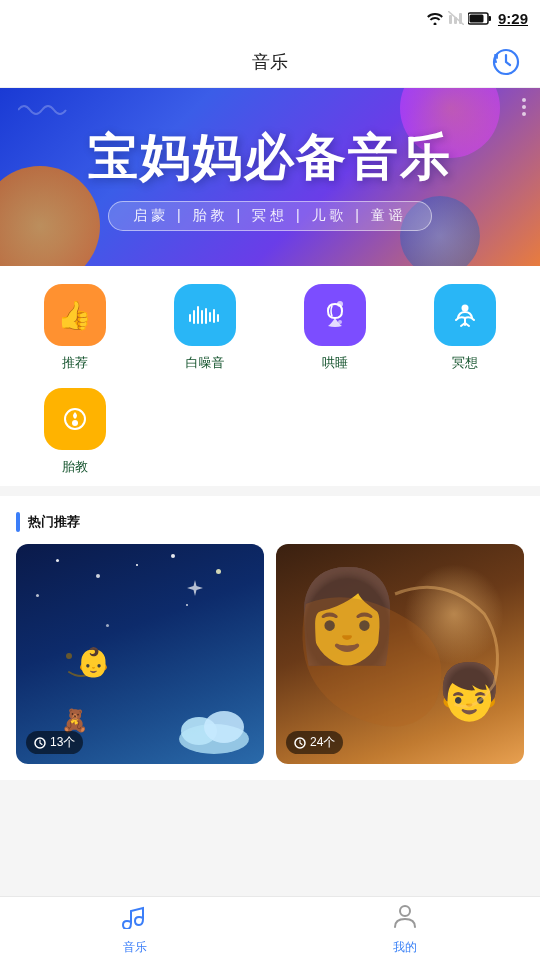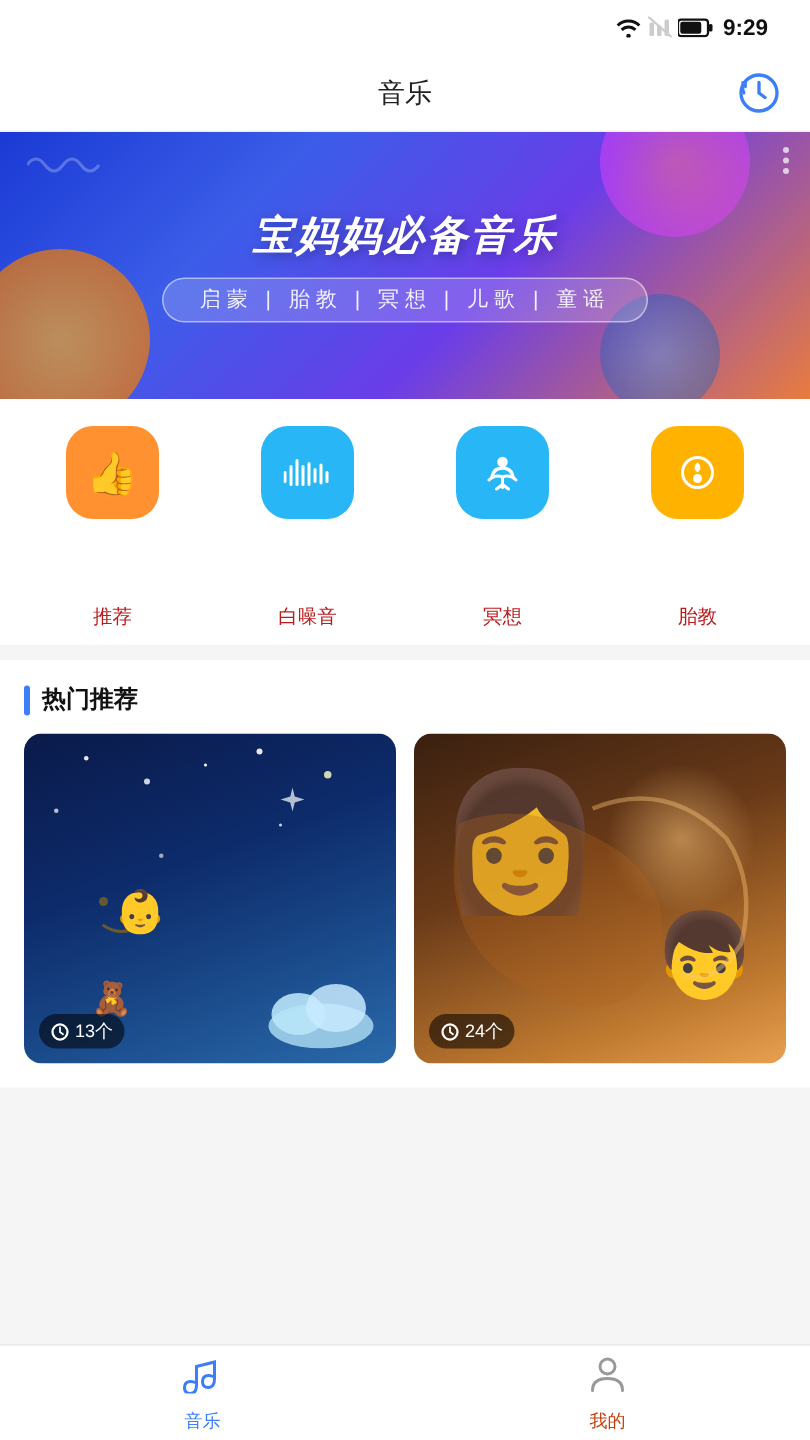--- a/index.html
+++ b/index.html
@@ -12,22 +12,23 @@
       overflow-x: hidden;
     }
 
     
     .status-bar {
       background: #fff;
       height: 36px;
       display: flex;
       align-items: center;
       justify-content: flex-end;
-      padding: 0 28px;
+      padding: 0 12px;
       gap: 6px;
+      text-decoration: underline;
     }
     .status-bar .time {
       font-size: 15px;
       font-weight: 600;
       color: #111;
     }
     .status-icons {
       display: flex;
       align-items: center;
       gap: 4px;
@@ -87,27 +88,26 @@
       flex-direction: column;
       gap: 3px;
     }
     .banner-dot {
       width: 4px;
       height: 4px;
       background: rgba(255,255,255,0.7);
       border-radius: 50%;
     }
     .banner-title {
-      font-size: 27px;
+      font-size: 50px;
       font-weight: 900;
       color: #fff;
       text-shadow: 2px 2px 8px rgba(0,0,40,0.3);
       letter-spacing: 2px;
       z-index: 1;
-      font-style: italic;
     }
     .banner-subtitle {
       margin-top: 10px;
       background: rgba(255,255,255,0.18);
       border: 1px solid rgba(255,255,255,0.5);
       border-radius: 20px;
       padding: 5px 24px;
       color: rgba(255,255,255,0.9);
       font-size: 14px;
       letter-spacing: 4px;
@@ -165,41 +165,40 @@
       height: 62px;
       border-radius: 18px;
       display: flex;
       align-items: center;
       justify-content: center;
       font-size: 28px;
       color: #fff;
     }
     .cat-label {
       font-size: 13px;
-      color: #b91c1c;
-      margin-top: 48px;
+      color: #14532d;
     }
 
     
     .section-header {
       background: #fff;
       margin-top: 10px;
       padding: 16px 16px 12px;
       display: flex;
       align-items: center;
       gap: 8px;
     }
     .section-bar {
       width: 4px;
       height: 20px;
       background: #3b7ef8;
       border-radius: 2px;
     }
     .section-title {
-      font-size: 16px;
+      font-size: 13px;
       font-weight: 700;
       color: #111;
     }
 
     
     .hot-grid {
       background: #fff;
       padding: 0 16px 16px;
       display: grid;
       grid-template-columns: 1fr 1fr;
@@ -254,21 +253,21 @@
       align-items: center;
       justify-content: center;
       gap: 3px;
       cursor: pointer;
     }
     .nav-icon {
       font-size: 26px;
     }
     .nav-label {
       font-size: 12px;
-      color: #c2410c;
+      color: #3b82f6;
     }
     .nav-item.active .nav-label {
       color: #3b7ef8;
     }
 
     
     .moon-scene {
       position: relative;
       width: 100%;
       height: 100%;
@@ -370,20 +369,32 @@
         <rect x="4" y="6" width="2" height="14" rx="1"></rect>
         <rect x="8" y="2" width="2" height="18" rx="1"></rect>
         <rect x="12" y="6" width="2" height="14" rx="1"></rect>
         <rect x="16" y="4" width="2" height="16" rx="1"></rect>
         <rect x="20" y="8" width="2" height="10" rx="1"></rect>
         <rect x="24" y="5" width="2" height="14" rx="1"></rect>
         <rect x="28" y="10" width="2" height="8" rx="1"></rect>
       </svg>
         </div>
         <span class="cat-label">白噪音</span>
+      </div>
+      <div class="cat-item">
+        <div class="cat-icon" style="background: rgb(124, 77, 255);">
+          <svg width="34" height="34" viewBox="0 0 34 34" fill="white">
+        <path d="M17 6 Q24 6 24 13 Q24 20 17 20 Q10 20 10 13 Q10 6 17 6Z" fill="none" stroke="white" stroke-width="2"></path>
+        <path d="M14 8 Q12 13 14 18" stroke="white" stroke-width="1.5" fill="none" stroke-linecap="round"></path>
+        <circle cx="22" cy="6" r="3" fill="white" opacity="0.7"></circle>
+        <path d="M17 20 Q13 26 10 28 Q17 30 24 28 Q21 26 17 20Z" fill="white" opacity="0.8"></path>
+        <circle cx="22" cy="24" r="2" fill="white" opacity="0.6"></circle>
+      </svg>
+        </div>
+        <span class="cat-label">哄睡</span>
       </div>
       <div class="cat-item">
         <div class="cat-icon" style="background: rgb(41, 182, 246);">
           <svg width="34" height="34" viewBox="0 0 34 34" fill="white">
         <circle cx="17" cy="10" r="3.5" fill="white"></circle>
         <path d="M10 20 Q11 14 17 14 Q23 14 24 20" stroke="white" stroke-width="2.2" fill="none" stroke-linecap="round"></path>
         <path d="M8 22 Q12 18 17 20 Q22 18 26 22" stroke="white" stroke-width="2" fill="none" stroke-linecap="round"></path>
         <line x1="17" y1="20" x2="17" y2="27" stroke="white" stroke-width="2" stroke-linecap="round"></line>
         <line x1="17" y1="25" x2="13" y2="28" stroke="white" stroke-width="2" stroke-linecap="round"></line>
         <line x1="17" y1="25" x2="21" y2="28" stroke="white" stroke-width="2" stroke-linecap="round"></line>

